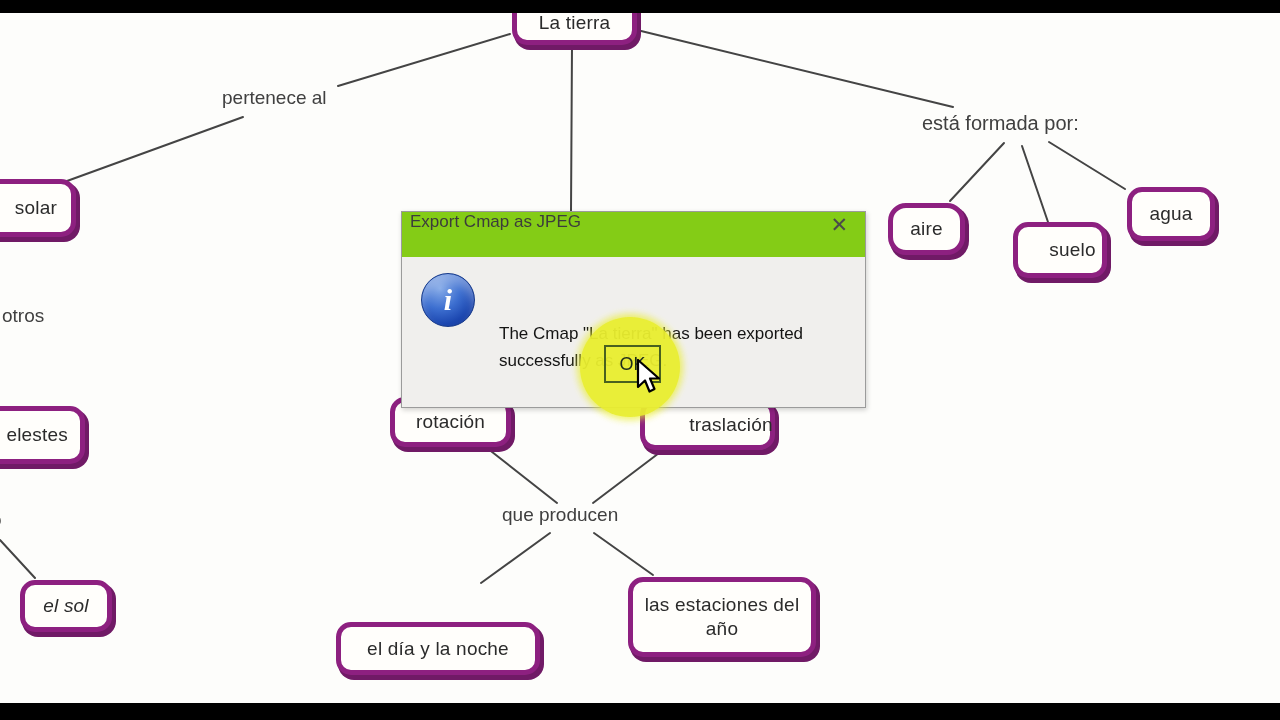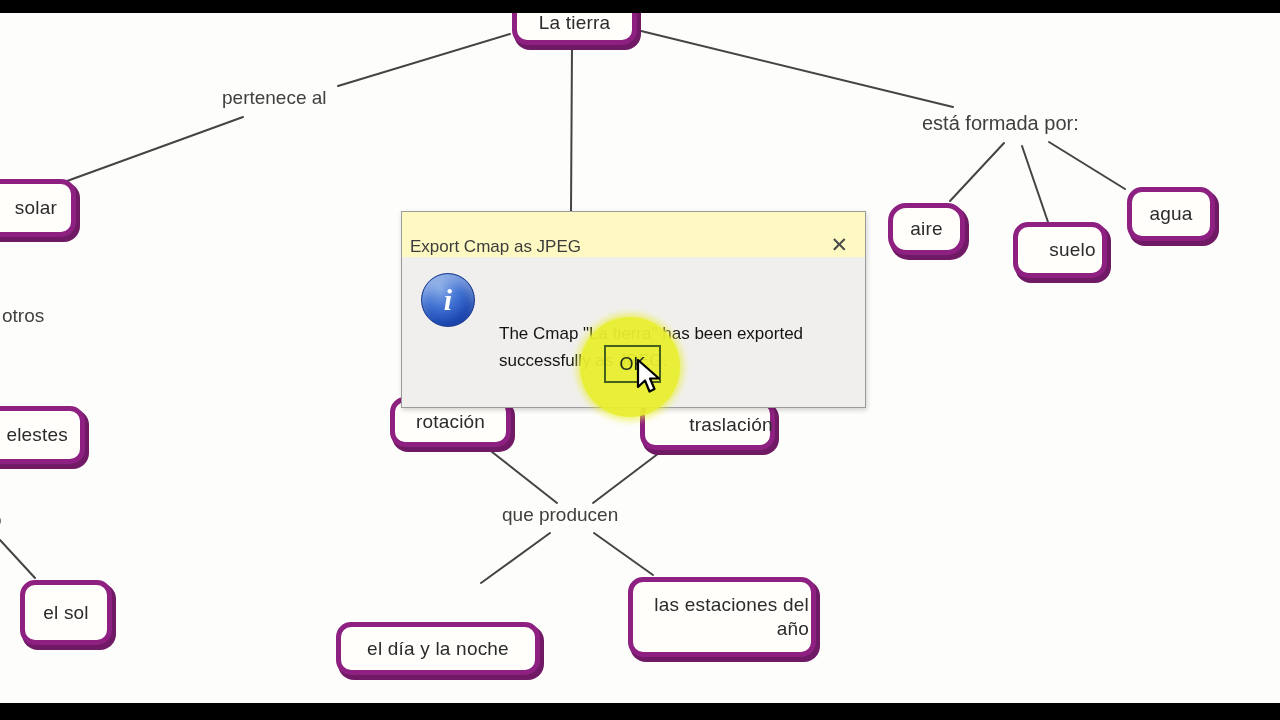--- a/index.html
+++ b/index.html
@@ -19,44 +19,44 @@
   .node{
     position:absolute;box-sizing:border-box;z-index:2;
     background:#fffefb;border:5px solid #8d2080;border-radius:15px;
     box-shadow:3px 4px 0 1px #701a66;
     display:flex;align-items:center;justify-content:center;
     font-size:19px;color:#2b2b2b;letter-spacing:0.2px;
   }
   .n-la-tierra{left:512px;top:-20px;width:125px;height:65px;align-items:flex-end;padding-bottom:6px;}
   .n-solar{left:-62px;top:179px;width:138px;height:58px;justify-content:flex-end;padding-right:14px;}
   .n-celestes{left:-52px;top:406px;width:137px;height:58px;justify-content:flex-end;padding-right:12px;}
-  .n-el-sol{left:20px;top:580px;width:92px;height:65px;}
+  .n-el-sol{left:20px;top:580px;width:92px;height:52px;font-style:italic;}
   .n-rotacion{left:390px;top:397px;width:121px;height:50px;}
   .n-traslacion{left:640px;top:399px;width:135px;height:51px;padding-left:47px;}
   .n-dia-noche{left:336px;top:587px;width:204px;height:53px;margin-top:35px;}
-  .n-estaciones{left:628px;top:577px;width:188px;height:80px;text-align:right;line-height:1.25;padding:0 2px;}
+  .n-estaciones{left:628px;top:577px;width:188px;height:80px;text-align:center;line-height:1.25;padding:0 2px;}
   .n-aire{left:888px;top:203px;width:77px;height:52px;border-radius:18px;}
   .n-suelo{left:1013px;top:222px;width:94px;height:56px;padding-left:25px;}
   .n-agua{left:1127px;top:187px;width:88px;height:54px;}
 
   
   .link-label{position:absolute;z-index:2;font-size:19px;color:#404040;white-space:nowrap;}
   .l-pertenece{left:222px;top:87px;}
   .l-formada{left:922px;top:112px;font-size:20px;}
   .l-producen{left:502px;top:504px;}
   .l-otros{left:2px;top:305px;}
   .l-ofrag{left:-9px;top:509px;}
 
   
   .dialog{
     position:absolute;left:401px;top:211px;width:465px;height:197px;z-index:5;
     background:#f0efed;border:1px solid #9b9b9b;box-sizing:border-box;
     box-shadow:1px 2px 5px rgba(0,0,0,0.18);
   }
-  .dlg-titlebar{height:45px;background:#fef9c3;display:flex;align-items:flex-end;padding:0 13px 0 8px;box-sizing:border-box;}
+  .dlg-titlebar{height:45px;background:#84cc16;display:flex;align-items:flex-start;padding:0 13px 0 8px;box-sizing:border-box;}
   .dlg-title{flex:1;font-size:17px;color:#3c3c3c;}
   .dlg-close{font-size:21px;color:#4a4a4a;line-height:1;cursor:default;padding:2px 4px;background:none;border:none;font-family:"Liberation Sans",sans-serif;}
   .dlg-body{position:relative;height:151px;}
   .info-icon{
     position:absolute;left:19px;top:16px;width:52px;height:52px;border-radius:50%;
     background:radial-gradient(circle at 35% 28%,#86abe8 0%,#3d6fd0 40%,#1c47b0 70%,#0e2f8e 100%);
     border:1px solid #173a8a;
     display:flex;align-items:center;justify-content:center;
     color:#fff;font:italic bold 30px "Liberation Serif",serif;
     box-shadow:inset 0 8px 10px rgba(255,255,255,0.35);

